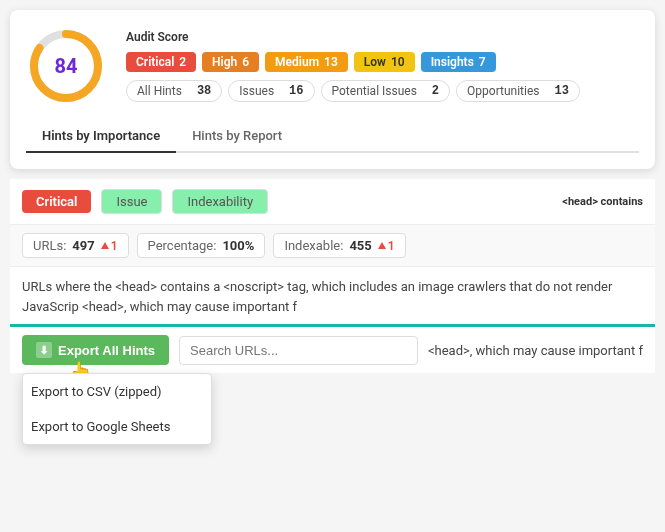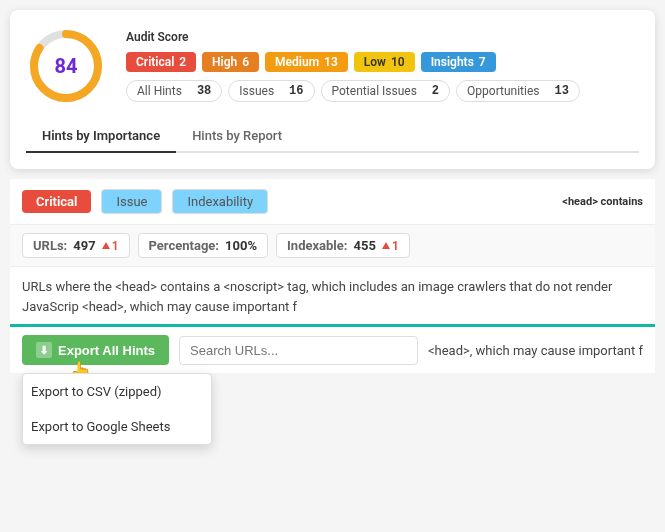--- a/index.html
+++ b/index.html
@@ -141,21 +141,21 @@
       font-weight: 600;
       color: #fff;
       background: #e74c3c;
     }
     .hint-tag {
       padding: 4px 14px;
       border-radius: 4px;
       font-size: 13px;
       border: 1px solid #ddd;
       color: #555;
-      background: #7dd3fc;
+      background: #86efac;
     }
     .hint-title {
       font-size: 11px;
       font-weight: 700;
       color: #333;
       margin-left: auto;
     }
     
     .stats-row {
       display: flex;
@@ -168,21 +168,21 @@
     .stat-block {
       display: flex;
       align-items: center;
       gap: 6px;
       padding: 4px 10px;
       border: 1px solid #ddd;
       border-radius: 4px;
       background: #fff;
       font-size: 13px;
     }
-    .stat-label { color: #666; font-weight: 700; }
+    .stat-label { color: #666; font-weight: 400; }
     .stat-value { font-weight: 700; color: #333; }
     .stat-delta {
       display: flex;
       align-items: center;
       gap: 2px;
       color: #e74c3c;
       font-size: 12px;
       font-weight: 600;
     }
     .triangle-up {

